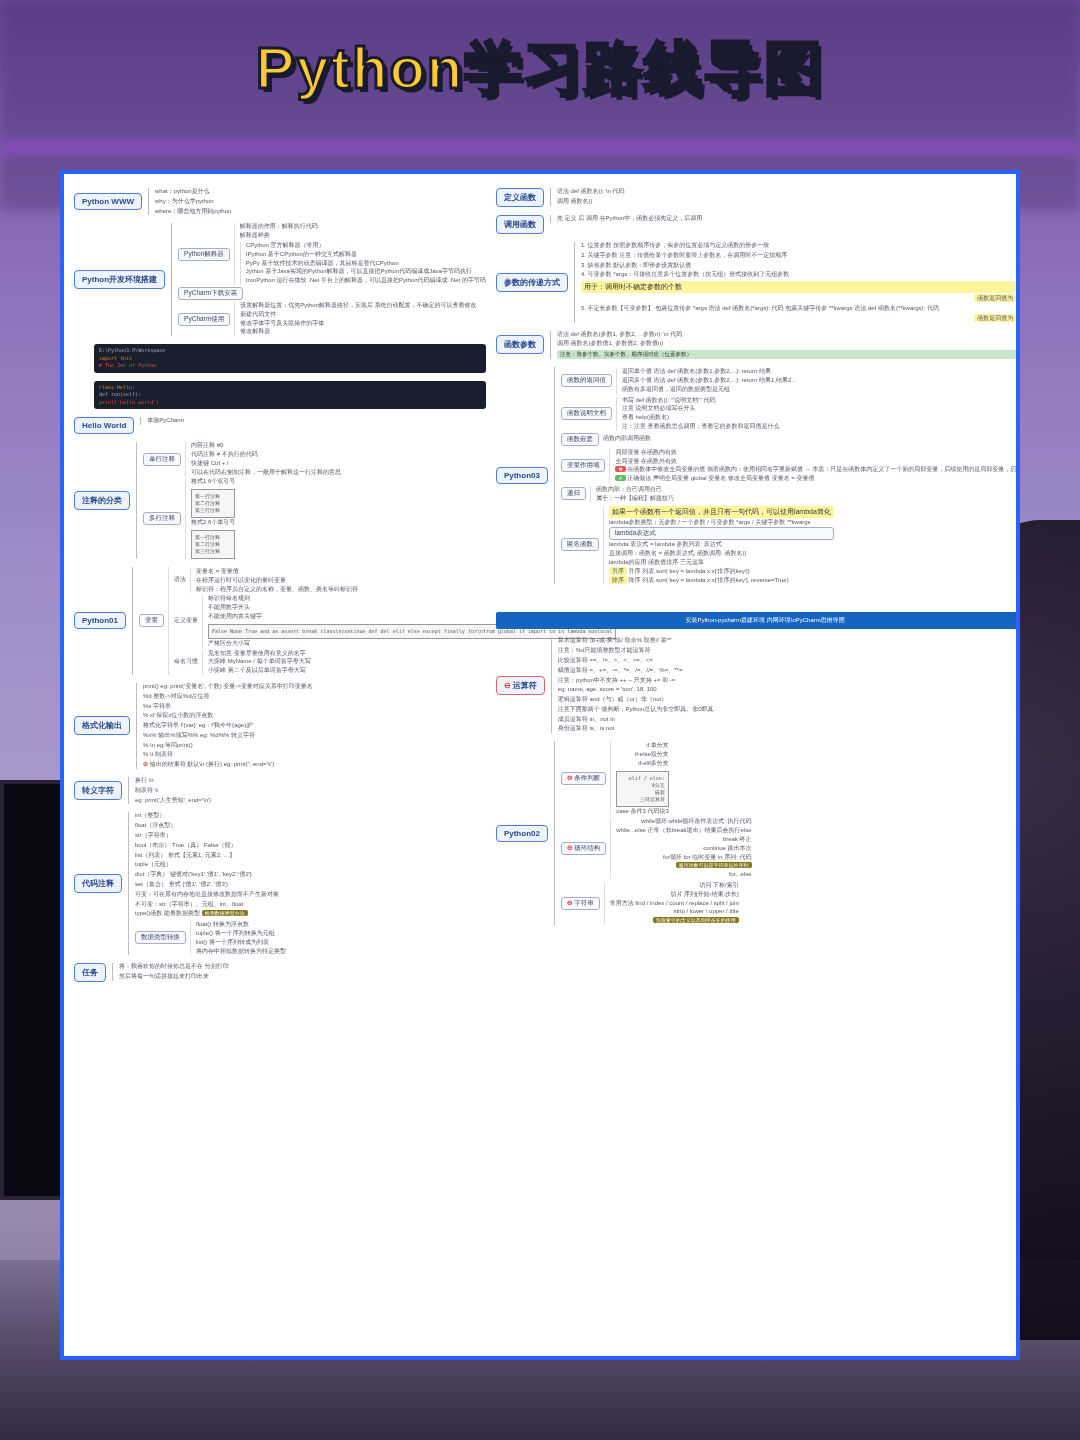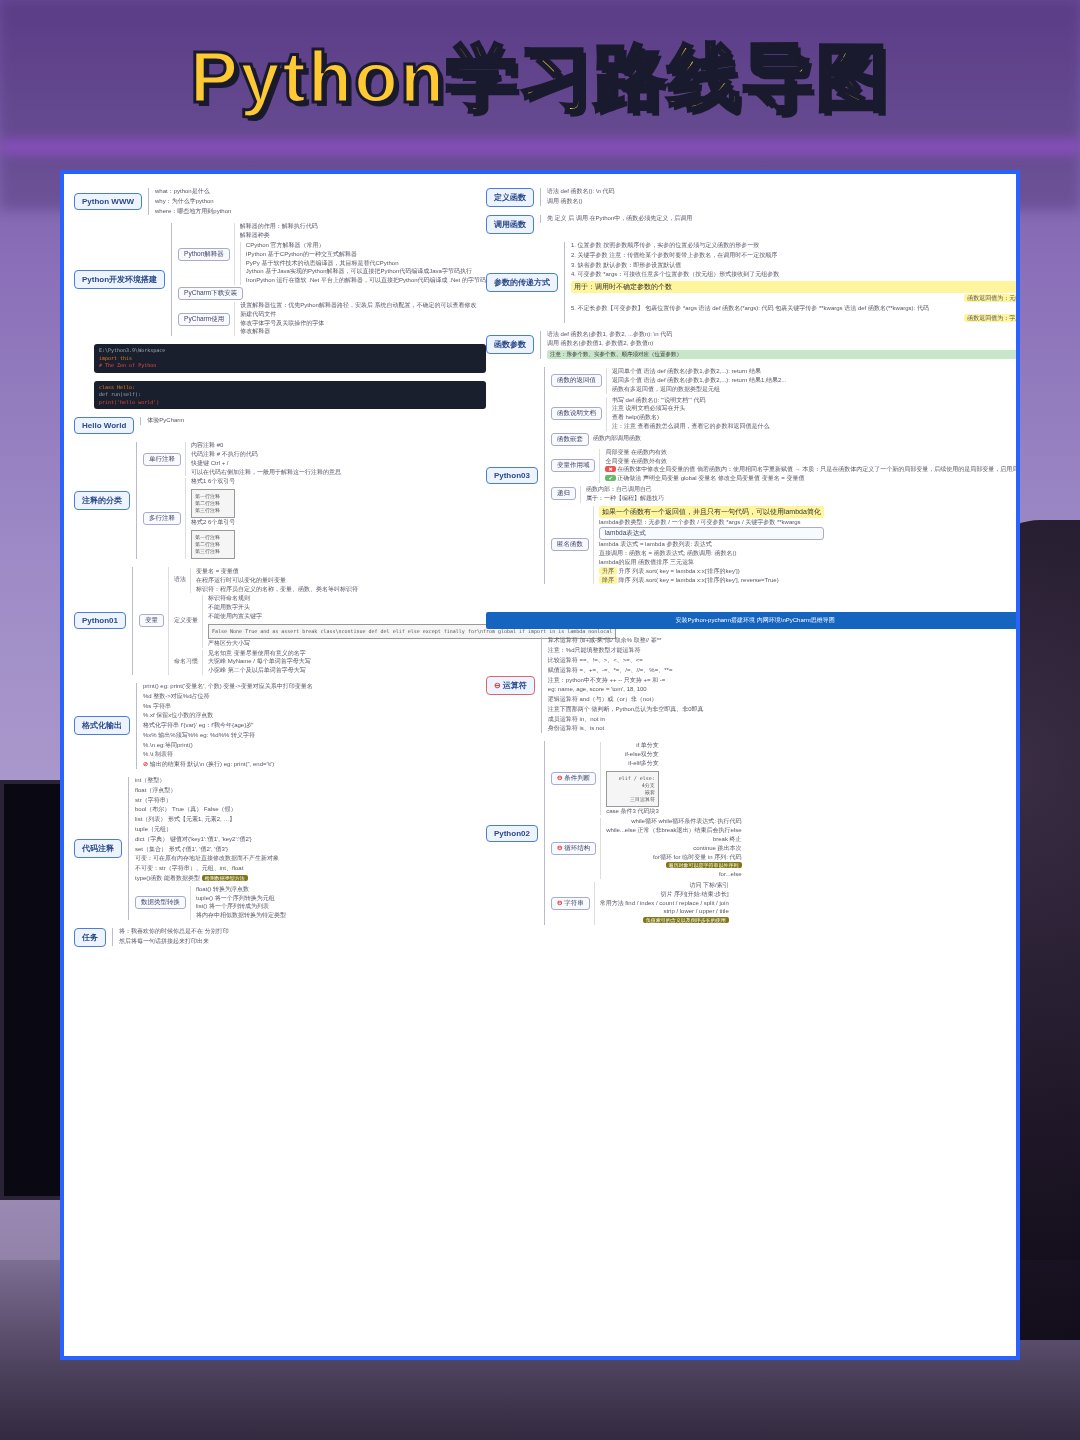--- a/index.html
+++ b/index.html
@@ -13,33 +13,33 @@
   .bg-stripe { position:absolute; left:0; right:0; background:rgba(40,20,70,.25); filter:blur(6px);}
   .bg-desk{ position:absolute; bottom:0; left:0; right:0; height:180px;
     background:linear-gradient(180deg,rgba(40,30,55,.2),rgba(20,15,30,.7));}
   .bg-monitor{ position:absolute; left:0; top:780px; width:130px; height:420px;
     background:#0a0812; border:4px solid #2a2335;}
   .bg-chair{ position:absolute; right:0; top:520px; width:100px; height:820px;
     background:radial-gradient(circle at 30% 30%, #3a2d45, #0f0a16);
     border-top-left-radius:60px;}
   .title {
     position:absolute; top:30px; left:0; right:0; text-align:center;
-    font-size:72px; font-weight:900;
+    font-size:58px; font-weight:900;
     color:#ffc933;
     -webkit-text-stroke:3px #1a1a2e;
     text-shadow:4px 4px 0 #1a1a2e;
     letter-spacing:2px;
   }
   .sheet {
     position:absolute; top:170px; left:60px; right:60px; bottom:80px;
     background:#fff; border:4px solid #2962ff;
     padding:14px 10px;
     overflow:hidden;
   }
-  .cols { display:flex; height:100%; }
+  .cols { display:flex; height:100%; gap:10px; }
   .col { flex:1; display:flex; flex-direction:column; gap:8px; font-size:7px; color:#333; }
   .section { display:flex; align-items:flex-start; gap:6px; }
   .root {
     border:1px solid #4a7dd6; background:#eef4ff; color:#2a4a8a;
     padding:3px 7px; border-radius:4px; font-size:8px; font-weight:600;
     white-space:nowrap; align-self:center;
   }
   .branches { flex:1; display:flex; flex-direction:column; gap:2px;
     border-left:1px solid #bbc; padding-left:6px;}
   .branch { display:flex; align-items:center; gap:4px; }
@@ -225,20 +225,28 @@
       <span class="leaf">%s  字符串</span>
       <span class="leaf">%.xf  保留x位小数的浮点数</span>
       <span class="leaf">格式化字符串  f'{var}'  eg：f'我今年{age}岁'</span>
       <span class="leaf">%x%  输出%须写%%  eg: %d%%  转义字符</span>
       <span class="leaf">%.\n  eg:等同print()</span>
       <span class="leaf">%.\t  制表符</span>
       <span class="leaf"><span class="red-icon">⊘</span> <span>输出的结束符  默认\n (换行)  eg: print('', end='\t')</span></span>
     </div>
   </div>
 
+  <div class="section">
+    <span class="root">转义字符</span>
+    <div class="branches">
+      <span class="leaf">换行  \n</span>
+      <span class="leaf">制表符  \t</span>
+      <span class="leaf">eg: print('人生苦短', end='\n')</span>
+    </div>
+  </div>
 
   <div class="section">
     <span class="root">代码注释</span>
     <div class="branches">
       <span class="leaf">int（整型）</span>
       <span class="leaf">float（浮点型）</span>
       <span class="leaf">str（字符串）</span>
       <span class="leaf">bool（布尔）  True（真）  False（假）</span>
       <span class="leaf">list（列表）  形式【元素1, 元素2, …】</span>
       <span class="leaf">tuple（元组）</span>

